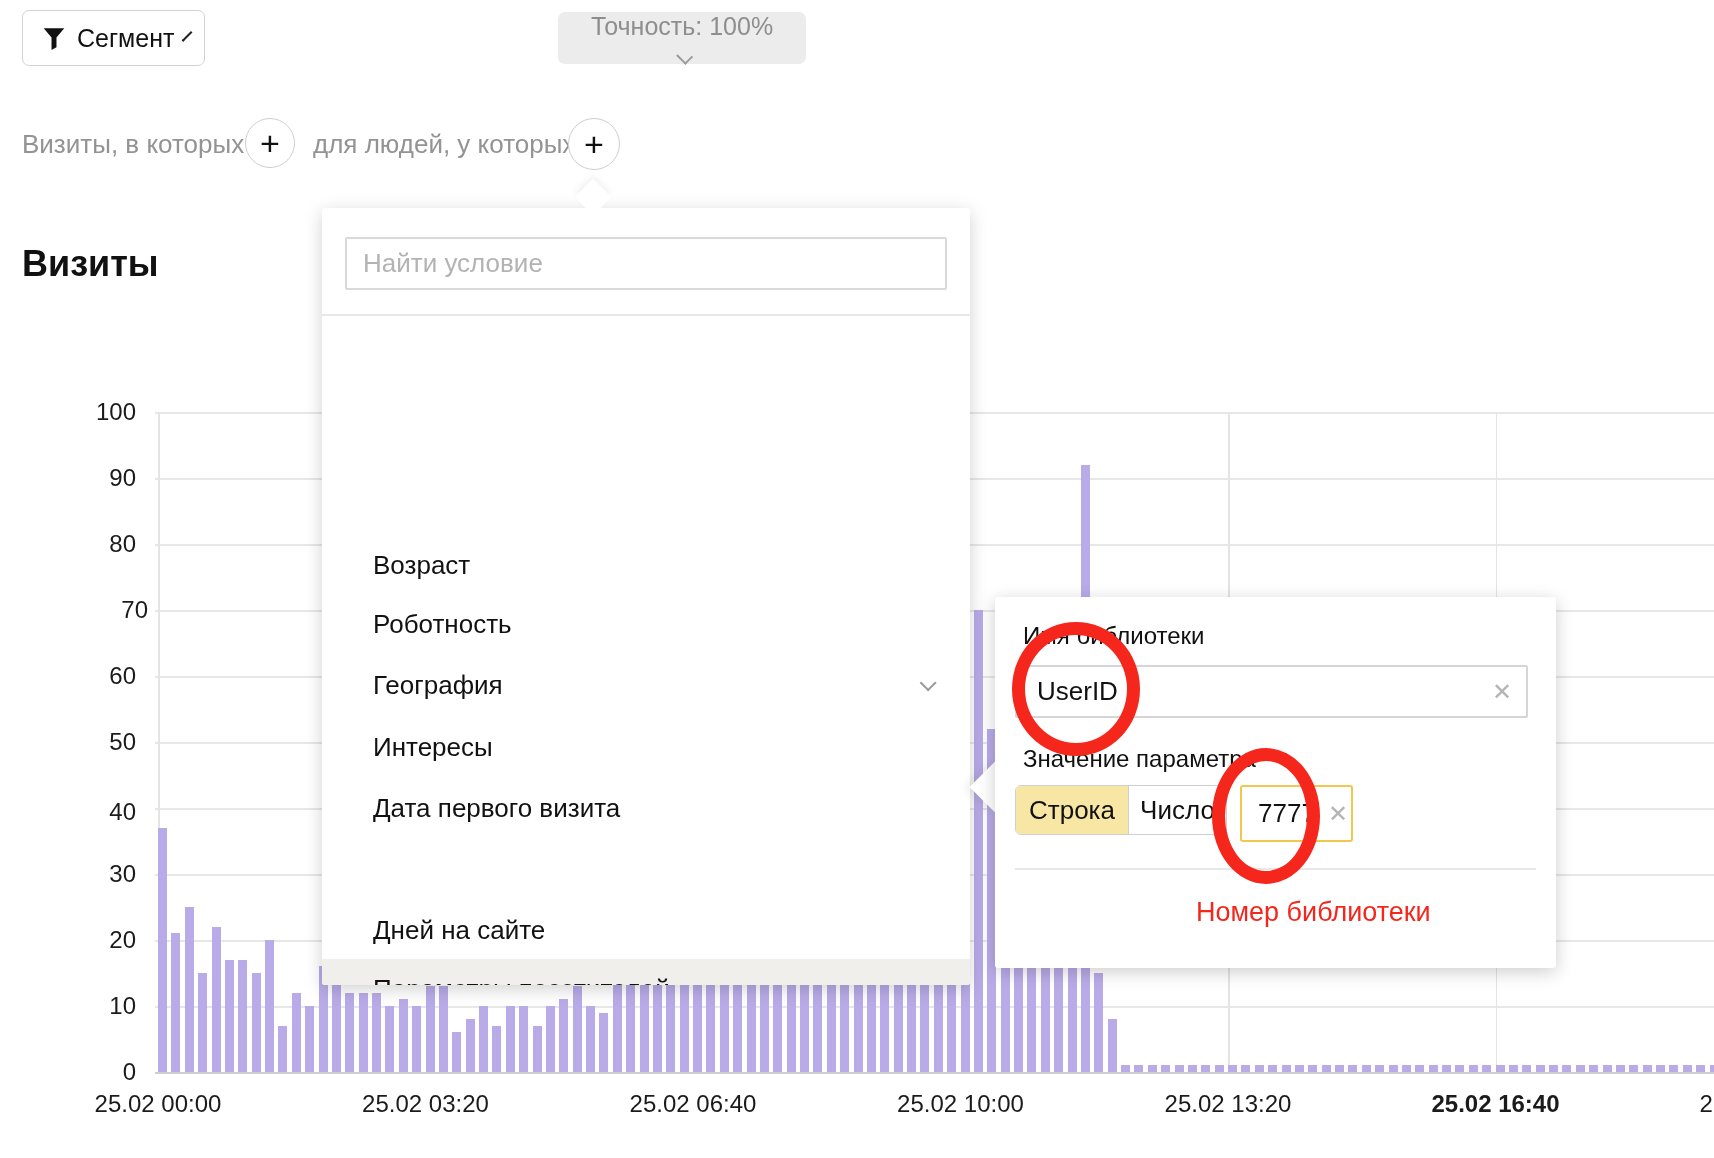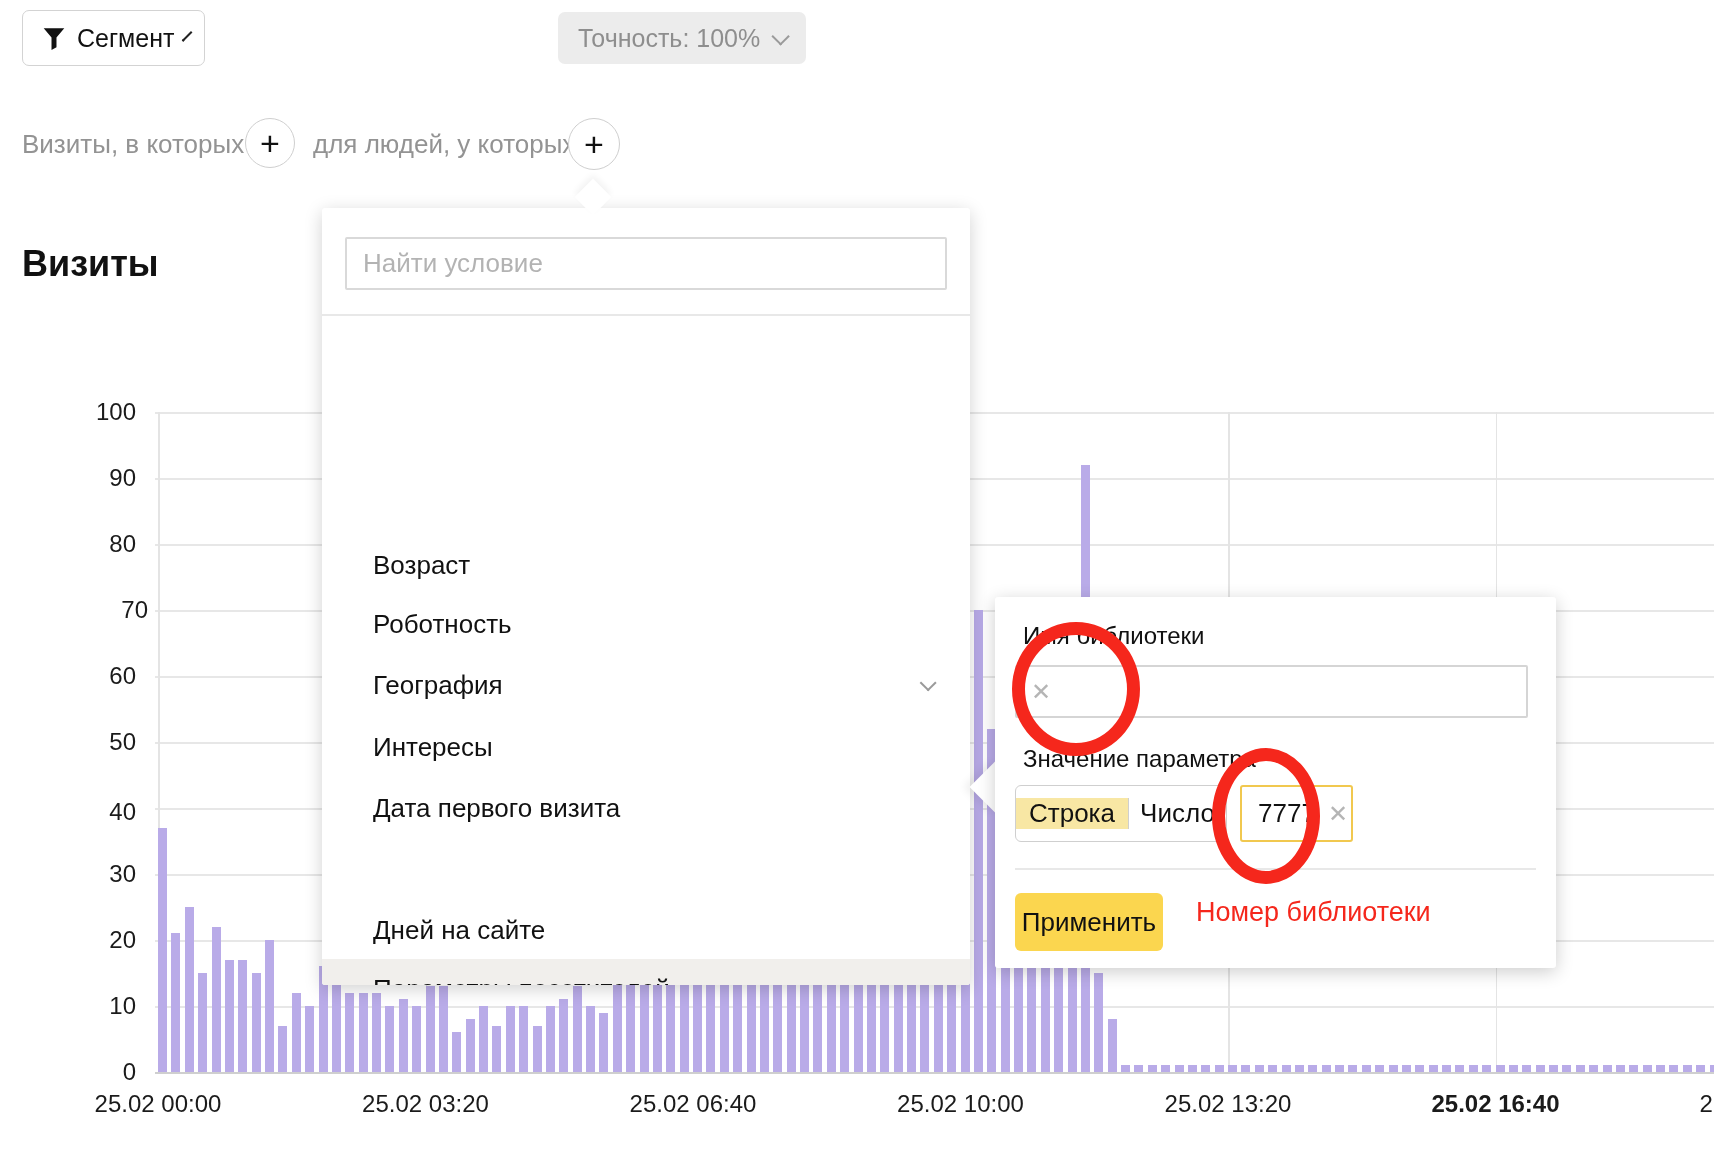--- a/index.html
+++ b/index.html
@@ -4,21 +4,21 @@
 <style>
   html,body{margin:0;padding:0;background:#fff;font-family:"Liberation Sans","DejaVu Sans",sans-serif;}
   #canvas{position:relative;width:1714px;height:1158px;background:#fff;overflow:hidden;}
 
   
   .btn{position:absolute;top:10px;height:56px;display:flex;align-items:center;gap:10px;
        background:#fff;border:1.5px solid #d3d3d3;border-radius:7px;padding:0 18px;
        box-sizing:border-box;font-size:25px;color:#111;cursor:pointer;}
   .btn-gray{position:absolute;top:12px;height:52px;display:flex;align-items:center;gap:12px;
        background:#ececec;border:none;border-radius:7px;padding:0 20px;box-sizing:border-box;
-       font-size:25px;color:#8e8e8e;cursor:pointer;}
+       font-size:25px;color:#8e8e8e;cursor:pointer;flex-direction:column;}
   .chev{width:11px;height:11px;border-right:2.2px solid #222;border-bottom:2.2px solid #222;
         transform:rotate(45deg) translateY(-3px);display:inline-block;}
   .chev.gray{border-color:#9a9a9a;}
   .chev.menu{border-color:#9a9a9a;width:10px;height:10px;}
 
   
   .muted{color:#939393;font-size:26px;}
   .plus-circle{position:absolute;width:50px;height:50px;border:1.5px solid #cfcfcf;border-radius:50%;
        background:#fff;display:flex;align-items:center;justify-content:center;font-size:34px;
        font-weight:400;color:#111;box-sizing:border-box;cursor:pointer;line-height:1;}
@@ -51,22 +51,22 @@
   
   #popup{position:absolute;left:995px;top:597px;width:561px;height:371px;background:#fff;
        border-radius:3px;box-shadow:0 4px 18px rgba(0,0,0,.20);z-index:20;}
   #popup-notch{position:absolute;left:977px;top:769px;width:36px;height:36px;background:#fff;
        transform:rotate(45deg);z-index:19;box-shadow:-4px 4px 8px rgba(0,0,0,.07);}
   .pop-label{position:absolute;left:28px;font-size:24px;color:#111;}
   .name-input{position:absolute;left:20px;top:68px;width:513px;height:53px;border:2px solid #d5d5d5;
        border-radius:2px;box-sizing:border-box;display:flex;align-items:center;}
   .name-input input{flex:1;border:none;outline:none;font-size:26px;padding:0 0 0 20px;font-family:inherit;color:#111;background:transparent;}
   .xmark{color:#b5b5b5;font-size:24px;padding:0 14px;cursor:pointer;}
-  .seg{position:absolute;left:20px;top:188px;height:57px;display:flex;border:1.5px solid #cfcfcf;
-       border-radius:6px;overflow:hidden;box-sizing:border-box;align-items:center;}
+  .seg{position:absolute;left:20px;top:188px;height:50px;display:flex;border:1.5px solid #cfcfcf;
+       border-radius:6px;overflow:hidden;box-sizing:border-box;}
   .seg .opt{display:flex;align-items:center;justify-content:center;font-size:26px;color:#111;cursor:pointer;}
   .seg .opt.sel{background:#f8e7a4;}
   .seg .opt.unsel{background:#fff;border-left:1.5px solid #cfcfcf;}
   .val-input{position:absolute;left:245px;top:188px;width:113px;height:57px;border:2.5px solid #f1c84f;
        border-radius:3px;box-sizing:border-box;display:flex;align-items:center;background:#fff;}
   .val-input input{width:60px;border:none;outline:none;font-size:26px;padding-left:16px;font-family:inherit;color:#111;background:transparent;}
   .val-input .xmark{padding:0 8px;}
   .pop-sep{position:absolute;left:20px;top:271px;width:521px;height:1.5px;background:#e8e8e8;}
   .apply-btn{position:absolute;left:20px;top:296px;width:148px;height:58px;background:#fbd64f;border:none;
        border-radius:6px;font-size:26px;color:#111;font-family:inherit;cursor:pointer;}
@@ -279,32 +279,32 @@
     <div class="menu-row" style="top:570px;">Дата первого визита</div>
     <div class="menu-row" style="top:692px;">Дней на сайте</div>
     <div class="menu-row selected" style="top:543px;top:751px;height:61px;">Параметры посетителей</div>
 
   </div>
 
   <div id="popup-notch"></div>
   <div id="popup">
     <div class="pop-label" style="top:25px;">Имя библиотеки</div>
     <div class="name-input">
+      <input type="text" value="UserID" style="">
       <span class="xmark">✕</span>
     </div>
     <div class="pop-label" style="top:148px;">Значение параметра</div>
     <div class="seg">
       <div class="opt sel" style="width:112px;">Строка</div>
       <div class="opt unsel" style="width:97px;">Число</div>
     </div>
     <div class="val-input">
       <input type="text" value="7777" style="">
       <span class="xmark">✕</span>
     </div>
     <div class="pop-sep"></div>
-    <button class="apply-btn">Применить</button>
   </div>
 
   <div class="red-circle" style="left:1012px;top:622px;width:128px;height:134px;"></div>
   <div class="red-circle" style="left:1212px;top:748px;width:108px;height:136px;"></div>
   <div id="red-note">Номер библиотеки</div>
 
 </div>
 
 </body></html>

